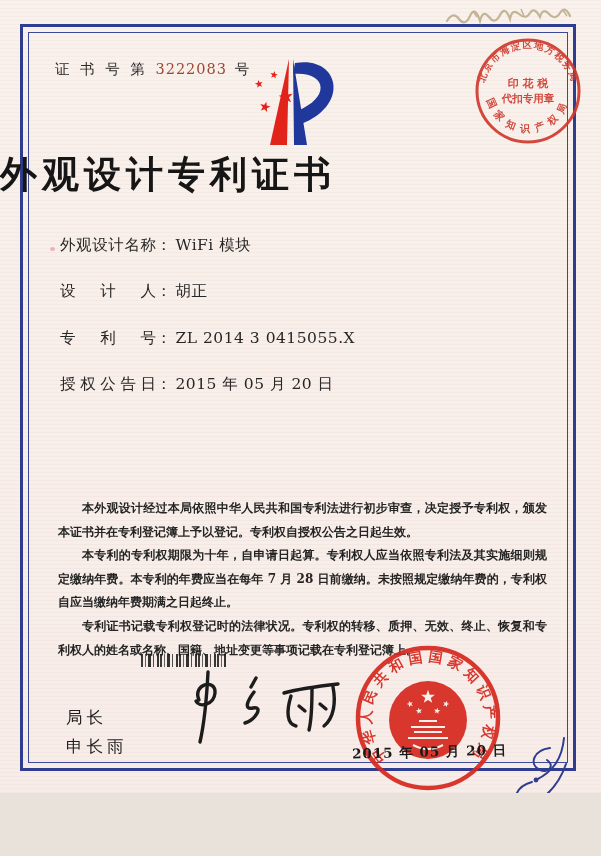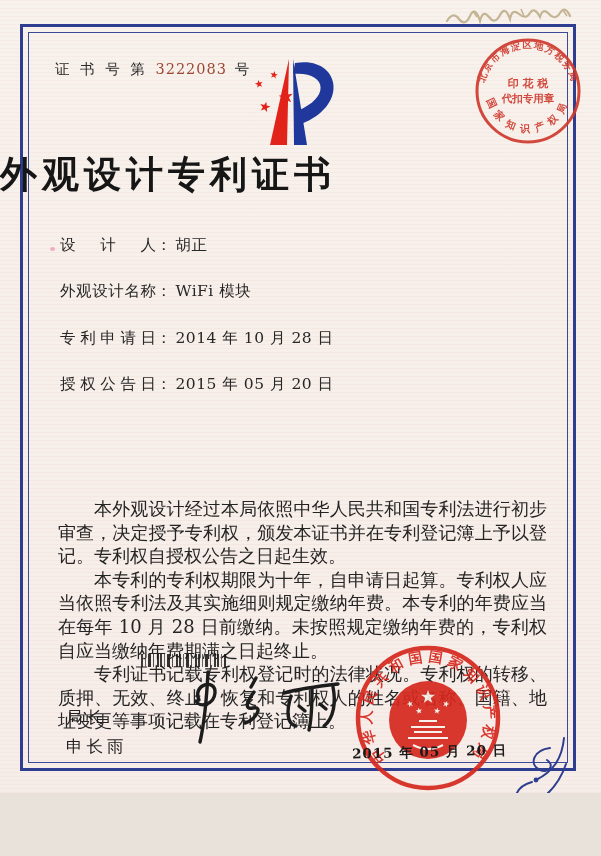--- a/index.html
+++ b/index.html
@@ -35,22 +35,23 @@
   .fields{position:absolute;left:60px;top:235px;width:490px;}
   .frow{height:46.4px;font-size:15.5px;color:#262626;white-space:nowrap;}
   .flabel{
     display:inline-block;width:96px;text-align:justify;text-align-last:justify;
     vertical-align:top;
   }
   .fcolon{display:inline-block;margin-right:4px;}
   .fvalue{letter-spacing:0.5px;}
   .bodytext{
     position:absolute;left:58px;top:497px;width:489px;
-    font-size:18px;line-height:23.6px;color:#242424;
+    font-size:12px;line-height:23.6px;color:#242424;
     text-align:justify;
+    font-weight:bold;
   }
   .bodytext p{margin:0;text-indent:2em;}
   .barcode{
     position:absolute;left:141px;top:654px;width:85px;height:13px;opacity:.85;
     background:repeating-linear-gradient(90deg,
       #1b1b1b 0 2px,transparent 2px 4px,#4a4a4a 4px 5px,transparent 5px 7px,
       #111 7px 10px,transparent 10px 12px,#333 12px 13px,transparent 13px 16px,
       #161616 16px 18px,transparent 18px 19px);
   }
   .signerblock{
@@ -128,36 +129,36 @@
       <textPath href="#taxBottom" xlink:href="#taxBottom" startOffset="50%" text-anchor="middle">国家知识产权局</textPath>
     </text>
     <text x="56" y="52" text-anchor="middle" font-size="11" font-weight="700" fill="#cf3a2e">印 花 税</text>
     <text x="56" y="67" text-anchor="middle" font-size="10.5" font-weight="700" fill="#cf3a2e">代扣专用章</text>
   </svg>
 
   <div class="title">外观设计专利证书</div>
 
   <div class="fields">
     <div class="frow">
+      <span class="flabel">外观设计名称</span><span class="fcolon">：</span><span class="fvalue">WiFi 模块</span>
+    </div>
+    <div class="frow">
       <span class="flabel">设计人</span><span class="fcolon">：</span><span class="fvalue">胡正</span>
     </div>
     <div class="frow">
-      <span class="flabel">外观设计名称</span><span class="fcolon">：</span><span class="fvalue">WiFi 模块</span>
-    </div>
-    <div class="frow">
-      <span class="flabel">专利申请日</span><span class="fcolon">：</span><span class="fvalue">2014 年 10 月 28 日</span>
+      <span class="flabel">专利号</span><span class="fcolon">：</span><span class="fvalue">ZL 2014 3 0415055.X</span>
     </div>
     <div class="frow">
       <span class="flabel">授权公告日</span><span class="fcolon">：</span><span class="fvalue">2015 年 05 月 20 日</span>
     </div>
   </div>
 
   <div class="bodytext">
     <p>本外观设计经过本局依照中华人民共和国专利法进行初步审查，决定授予专利权，颁发本证书并在专利登记簿上予以登记。专利权自授权公告之日起生效。</p>
-    <p>本专利的专利权期限为十年，自申请日起算。专利权人应当依照专利法及其实施细则规定缴纳年费。本专利的年费应当在每年 10 月 28 日前缴纳。未按照规定缴纳年费的，专利权自应当缴纳年费期满之日起终止。</p>
+    <p>本专利的专利权期限为十年，自申请日起算。专利权人应当依照专利法及其实施细则规定缴纳年费。本专利的年费应当在每年 7 月 28 日前缴纳。未按照规定缴纳年费的，专利权自应当缴纳年费期满之日起终止。</p>
     <p>专利证书记载专利权登记时的法律状况。专利权的转移、质押、无效、终止、恢复和专利权人的姓名或名称、国籍、地址变更等事项记载在专利登记簿上。</p>
   </div>
 
   <div class="barcode"></div>
 
   <div class="signerblock">
     <div>局长</div>
     <div>申长雨</div>
   </div>
 

